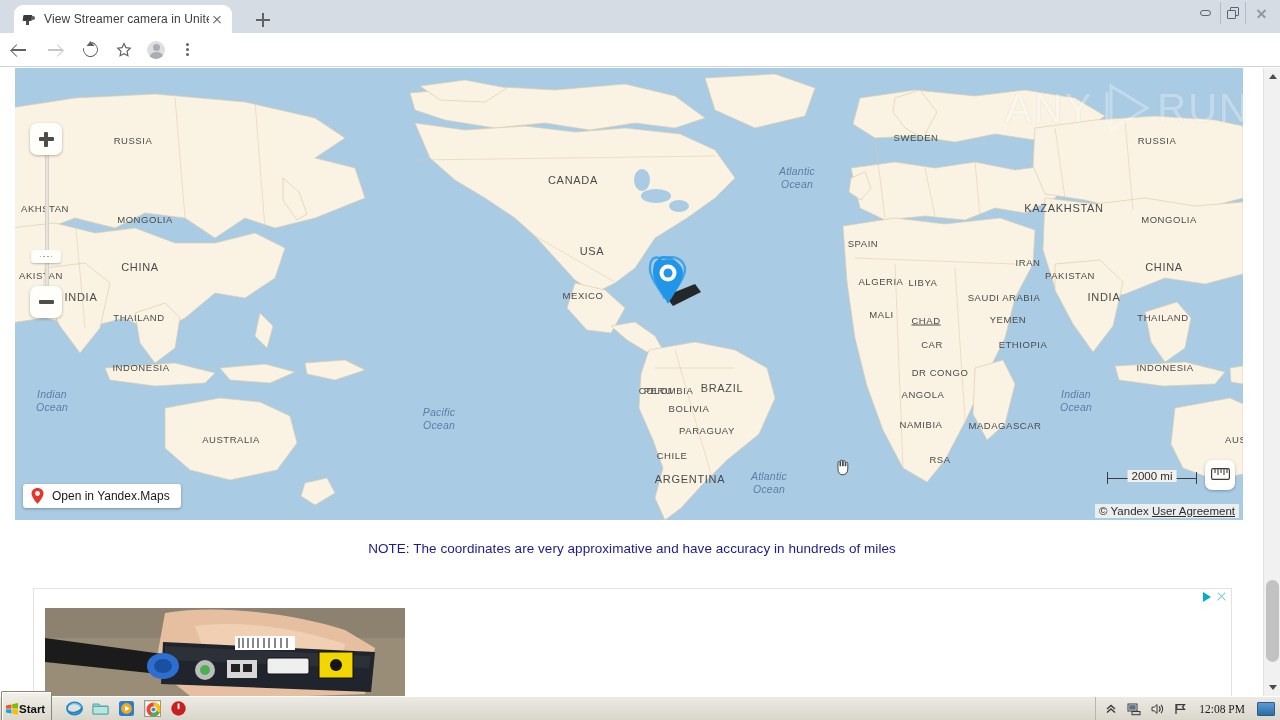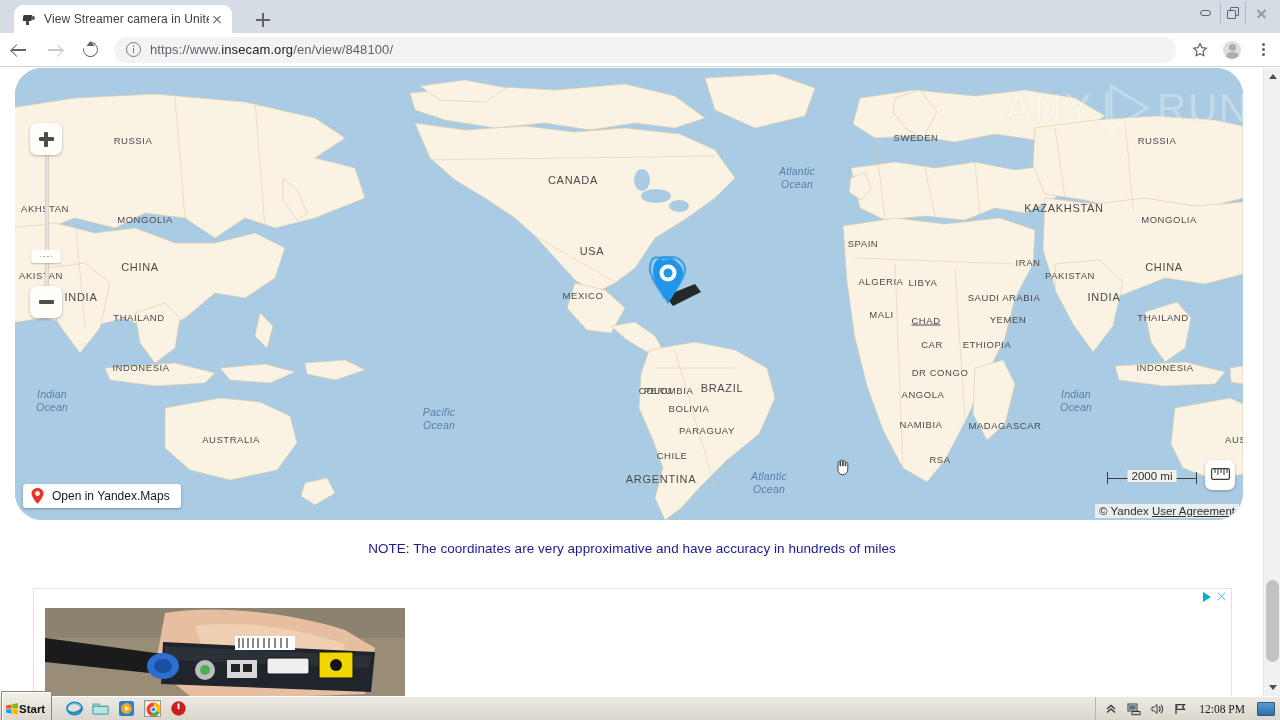--- a/index.html
+++ b/index.html
@@ -138,21 +138,21 @@
 
   
   .page {
     position:absolute; top:68px; left:0; width:1264px; height:628px;
     background:#fff; overflow:hidden;
   }
 
   
   .map {
     position:absolute; left:15px; top:0px; width:1228px; height:452px;
-    background:#a9cbe3; overflow:hidden;border-radius:27px;
+    background:#a9cbe3; overflow:hidden;
   }
   .map-svg { position:absolute; left:0; top:0; }
   .mlabel {
     position:absolute; font-size:9.5px; color:#4a4a4a; letter-spacing:0.55px;
     white-space:nowrap; transform:translate(-50%,-50%); font-weight:400;
   }
   .mlabel.big { font-size:11px; letter-spacing:0.7px; }
   .mlabel.ocean {
     color:#5a7fa8; font-style:italic; letter-spacing:0.2px; font-size:10.5px;
     text-align:center; line-height:12.5px;
@@ -325,24 +325,20 @@
 <div class="toolbar">
   <div class="navbtn">
       <span class="arrow-l"></span>
     </div>
   <div class="navbtn">
       <span class="arrow-r"></span>
     </div>
   <div class="navbtn">
       <span class="reload"></span>
     </div>
-  <div class="omnibox">
-    <span class="info-icon"></span>
-    <span class="url"><span>https://www.</span><span class="dom">insecam.org</span><span>/en/view/848100/</span></span>
-  </div>
   <div class="tb-icon">
     <span class="star">
       <svg width="16" height="16" viewBox="0 0 16 16">
           <path d="M8 1.6l1.9 4 4.4.6-3.2 3.1.8 4.4L8 11.6 4.1 13.7l.8-4.4L1.7 6.2l4.4-.6z" fill="none" stroke="#5f6368" stroke-width="1.2"></path>
         </svg>
     </span>
   </div>
   <div class="tb-icon">
       <span class="avatar"></span>
     </div>
@@ -447,36 +443,36 @@
         <div class="mlabel" style="left: 216px; top: 371px; text-align: right;">AUSTRALIA</div>
         <div class="mlabel big" style="left: 558px; top: 112px;">CANADA</div>
         <div class="mlabel big" style="left: 577px; top: 183px;">USA</div>
         <div class="mlabel" style="left: 568px; top: 227px;">MEXICO</div>
         <div class="mlabel" style="left: 651px; top: 290px; margin-top: 32px;">COLOMBIA</div>
         <div class="mlabel" style="left: 643px; top: 322px;">PERU</div>
         <div class="mlabel big" style="left: 707px; top: 320px;">BRAZIL</div>
         <div class="mlabel" style="left: 674px; top: 340px;">BOLIVIA</div>
         <div class="mlabel" style="left: 692px; top: 362px;">PARAGUAY</div>
         <div class="mlabel" style="left: 657px; top: 387px;">CHILE</div>
-        <div class="mlabel big" style="left: 646px; top: 411px;">ARGENTINA</div>
+        <div class="mlabel big" style="left: 675px; top: 411px;">ARGENTINA</div>
         <div class="mlabel" style="left: 901px; top: 69px;">SWEDEN</div>
         <div class="mlabel" style="left: 848px; top: 175px;">SPAIN</div>
         <div class="mlabel" style="left: 866px; top: 213px;">ALGERIA</div>
         <div class="mlabel" style="left: 908px; top: 214px;">LIBYA</div>
         <div class="mlabel" style="left: 852px; top: 246px; padding-left: 29px;">MALI</div>
         <div class="mlabel" style="left: 911px; top: 252px; text-decoration: underline;">CHAD</div>
         <div class="mlabel" style="left: 917px; top: 276px;">CAR</div>
         <div class="mlabel" style="left: 925px; top: 304px;">DR CONGO</div>
         <div class="mlabel" style="left: 908px; top: 326px;">ANGOLA</div>
         <div class="mlabel" style="left: 906px; top: 356px;">NAMIBIA</div>
         <div class="mlabel" style="left: 990px; top: 357px;">MADAGASCAR</div>
         <div class="mlabel" style="left: 925px; top: 391px;">RSA</div>
         <div class="mlabel" style="left: 989px; top: 229px;">SAUDI ARABIA</div>
         <div class="mlabel" style="left: 993px; top: 251px;">YEMEN</div>
-        <div class="mlabel" style="left: 972px; top: 276px;">ETHIOPIA</div>
+        <div class="mlabel" style="left: 1008px; top: 276px;">ETHIOPIA</div>
         <div class="mlabel" style="left: 1013px; top: 194px;">IRAN</div>
         <div class="mlabel" style="left: 1055px; top: 207px;">PAKISTAN</div>
         <div class="mlabel big" style="left: 1049px; top: 140px;">KAZAKHSTAN</div>
         <div class="mlabel" style="left: 1142px; top: 72px;">RUSSIA</div>
         <div class="mlabel" style="left: 1154px; top: 151px;">MONGOLIA</div>
         <div class="mlabel big" style="left: 1149px; top: 199px;">CHINA</div>
         <div class="mlabel big" style="left: 1089px; top: 229px;">INDIA</div>
         <div class="mlabel" style="left: 1148px; top: 249px;">THAILAND</div>
         <div class="mlabel" style="left: 1150px; top: 299px;">INDONESIA</div>
         <div class="mlabel" style="left: 1231px; top: 371px;">AUSTRA</div>

